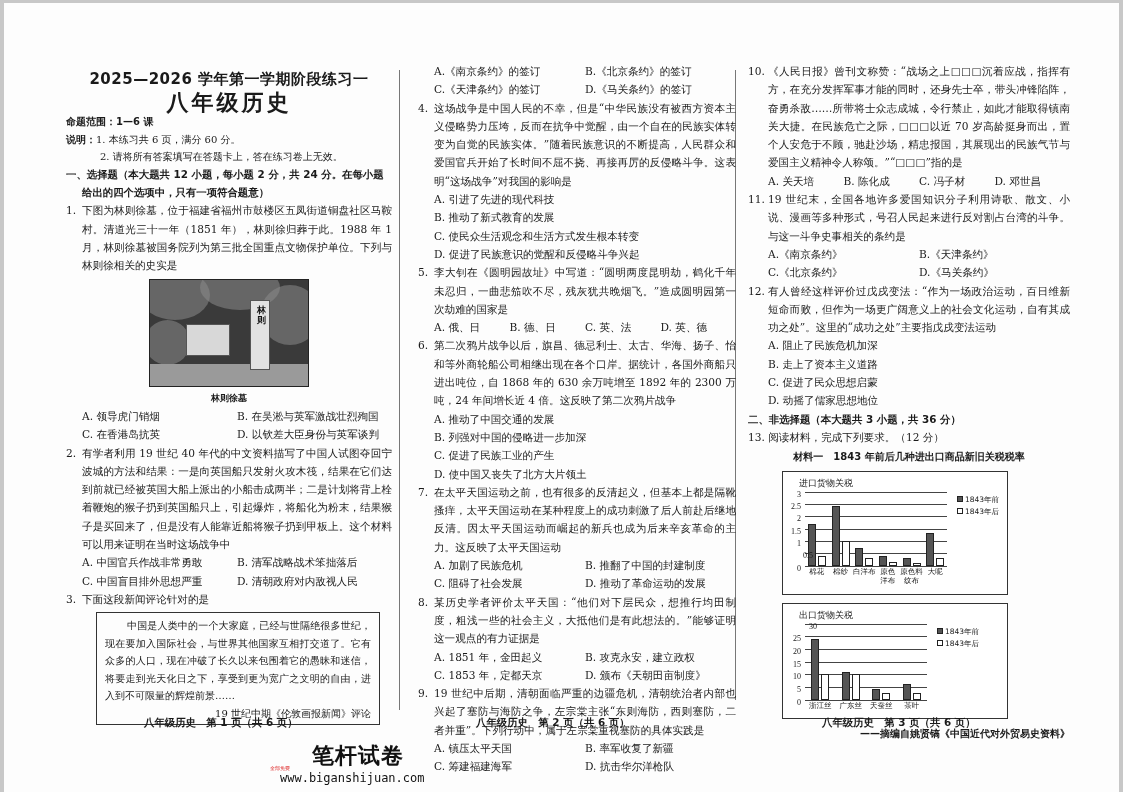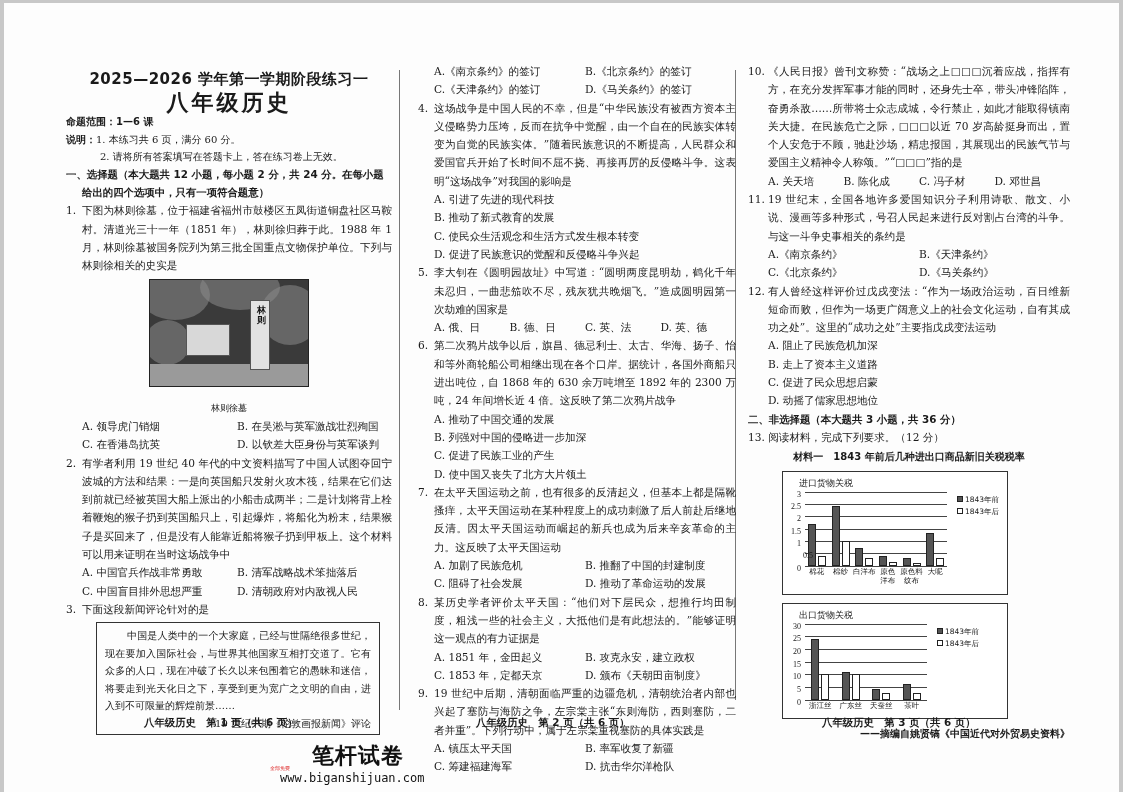--- a/index.html
+++ b/index.html
@@ -30,21 +30,21 @@
   .opts4 { display: grid; grid-template-columns: 1fr 1fr 1fr 1fr; padding-left: 16px; }
   .opts1 { padding-left: 16px; }
 
   .photo-wrap { text-align: center; margin: 4px 0 0 0; }
   .photo { width: 160px; height: 108px; margin: 0 auto; position: relative; background: #3a3a3a; overflow: hidden; border: 1px solid #222; }
   .photo .leaf { position: absolute; border-radius: 50%; background: #8a8a8a; opacity: 0.55; }
   .photo .stone1 { position: absolute; left: 36px; top: 44px; width: 44px; height: 32px; background: #d8d8d8; border: 1px solid #555; }
   .photo .stone2 { position: absolute; left: 100px; top: 20px; width: 20px; height: 70px; background: #e2e2e2; border: 1px solid #555; }
   .photo .stone2 span { position: absolute; top: 4px; left: 3px; font-size: 9px; font-weight: bold; color: #111; line-height: 10px; }
   .photo .base { position: absolute; left: 0; bottom: 0; width: 100%; height: 22px; background: #9a9a9a; }
-  .caption { font-size: 9px; font-weight: normal; margin-top: 12px; font-family: "DejaVu Sans", sans-serif; }
+  .caption { font-size: 9px; font-weight: bold; margin-top: 2px; font-family: "DejaVu Sans", sans-serif; }
 
   .quotebox { border: 1.5px solid #333; margin: 4px 12px 0 30px; padding: 4px 8px 2px 8px; font-size: 10px; line-height: 17.5px; }
   .quotebox .body { text-indent: 22px; text-align: justify; }
   .quotebox .src { text-align: right; }
 
   .footer { position: absolute; top: 716px; font-size: 10.4px; font-weight: bold; font-family: "DejaVu Sans", sans-serif; }
   .f1 { left: 144px; } .f2 { left: 476px; } .f3 { left: 822px; }
 
   .chart { border: 1.5px solid #333; width: 226px; background: #fff; position: relative; margin-left: 34px; padding-left: 44px; }
   .chart-title { font-size: 9px; font-family: "DejaVu Sans", sans-serif; position: absolute; left: 16px; top: 2px; }
@@ -298,21 +298,21 @@
         <div class="grid" style="top: 76px;"></div>
         <div class="bar pre" style="left: 6.25px; width: 8px; height: 60.8px;"></div>
         <div class="bar post" style="left: 16.25px; width: 8px; height: 25.3333px;"></div>
         <div class="bar pre" style="left: 36.75px; width: 8px; height: 27.8667px;"></div>
         <div class="bar post" style="left: 46.75px; width: 8px; height: 25.3333px;"></div>
         <div class="bar pre" style="left: 67.25px; width: 8px; height: 10.1333px;"></div>
         <div class="bar post" style="left: 77.25px; width: 8px; height: 6.33333px;"></div>
         <div class="bar pre" style="left: 97.75px; width: 8px; height: 15.2px;"></div>
         <div class="bar post" style="left: 107.75px; width: 8px; height: 6.33333px;"></div>
       </div>
-      <div class="ytick" style="left: 4px; top: 14px;">30</div>
+      <div class="ytick" style="left: 20px; top: 14px;">30</div>
       <div class="ytick" style="left: 4px; top: 26.6667px;">25</div>
       <div class="ytick" style="left: 4px; top: 39.3333px;">20</div>
       <div class="ytick" style="left: 4px; top: 52px;">15</div>
       <div class="ytick" style="left: 4px; top: 64.6667px;">10</div>
       <div class="ytick" style="left: 4px; top: 77.3333px;">5</div>
       <div class="ytick" style="left: 4px; top: 90px;">0</div>
       <div class="xlabel" style="left: 22px; top: 97px; width: 30.5px;">浙江丝</div>
       <div class="xlabel" style="left: 52.5px; top: 97px; width: 30.5px;">广东丝</div>
       <div class="xlabel" style="left: 83px; top: 97px; width: 30.5px;">天蚕丝</div>
       <div class="xlabel" style="left: 113.5px; top: 97px; width: 30.5px;">茶叶</div>

